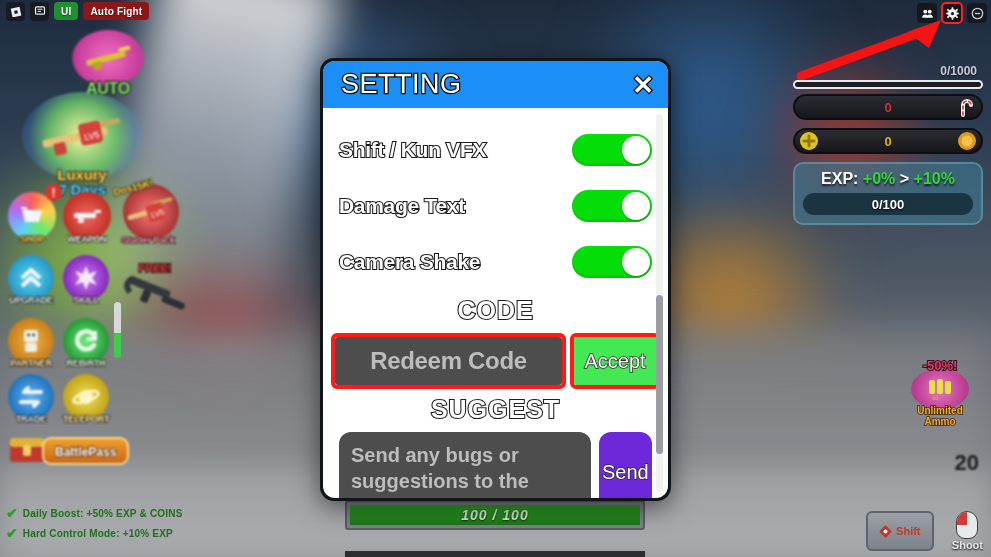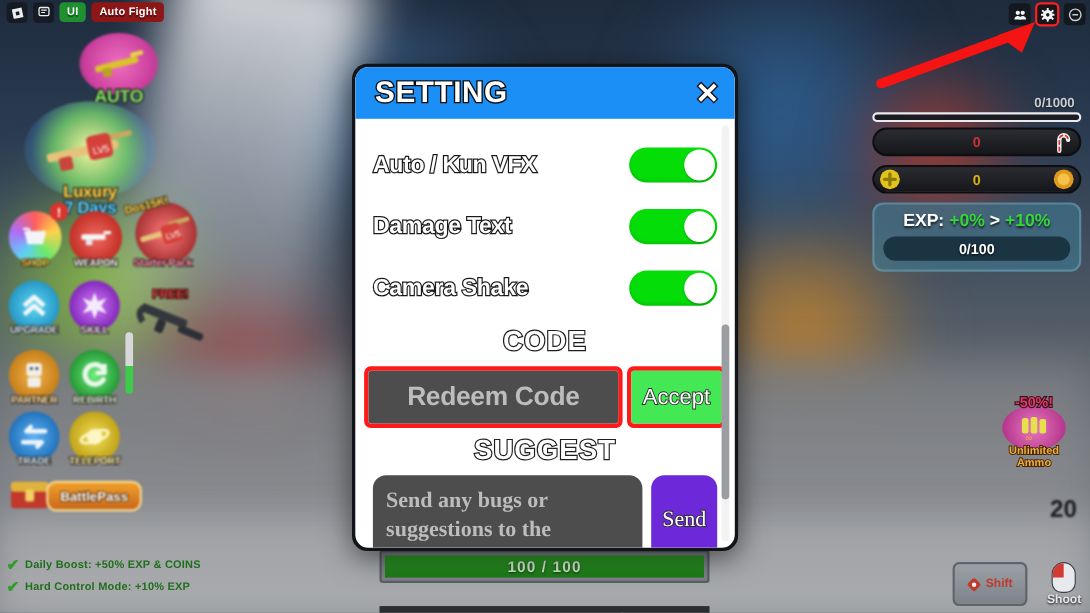--- a/index.html
+++ b/index.html
@@ -62,21 +62,21 @@
     position:relative;
   }
   .glabel {
     font-size:9px; font-weight:bold; letter-spacing:-.2px;
     -webkit-text-stroke:1.6px #2a2118; paint-order:stroke fill;
     margin-top:-6px; position:relative; z-index:2;
   }
   .blurry { filter:blur(1.1px); }
 
   
-  #hud-right { position:absolute; right:8px; top:86px; width:190px; z-index:25; }
+  #hud-right { position:absolute; right:8px; top:64px; width:190px; z-index:25; }
   .bar-count { text-align:right; color:#c9ccd1; font-size:12px; font-weight:bold; margin-right:6px; text-shadow:0 1px 2px rgba(0,0,0,.6); filter:blur(.4px); }
   .thin-bar { height:9px; margin:2px 0 5px 0; border-radius:5px; background:#1b1d22; border:2px solid #e8eaee; }
   .pill-bar {
     height:26px; border-radius:14px;
     background:linear-gradient(180deg,#2a2c31,#15171b);
     border:2px solid #0d0e11;
     display:flex; align-items:center; justify-content:center;
     color:#c33; font-weight:bold; font-size:13px;
     margin-bottom:8px; position:relative;
   }
@@ -97,20 +97,21 @@
   }
 
   
   #hud-bottom { position:absolute; left:345px; top:500px; width:300px; z-index:26; }
   .hp-wrap { background:#7d8288; border:2px solid #5a5f64; border-radius:3px; padding:3px; }
   .hp-bar {
     height:20px; background:linear-gradient(180deg,#2f9e27,#1d7a18);
     display:flex; align-items:center; justify-content:center;
     color:#d5ead3; font-weight:bold; font-size:14px; letter-spacing:1px;
     text-shadow:0 1px 2px rgba(0,0,0,.6);
+    font-style:italic;
   }
   .lv-bar {
     margin-top:21px; height:20px; background:#2b2d31;
     display:flex; align-items:center; justify-content:space-around;
     color:#b8bcc2; font-weight:bold; font-size:13px;
   }
 
   #hud-br { position:absolute; right:8px; bottom:6px; z-index:25; display:flex; gap:18px; align-items:flex-end; }
   .key-btn {
     width:68px; height:40px; border-radius:6px;
@@ -141,21 +142,21 @@
     position:absolute; left:320px; top:58px; width:351px; height:443px;
     background:#111418; border-radius:14px; padding:3px;
     box-shadow:0 6px 26px rgba(0,0,0,.55); z-index:60;
   }
   #modal-inner { width:100%; height:100%; background:#fff; border-radius:12px; overflow:hidden; display:flex; flex-direction:column; }
   #modal-head {
     height:47px; background:#1b8ff5; display:flex; align-items:center;
     justify-content:space-between; padding:0 14px 0 18px; flex:0 0 auto;
   }
   #modal-title {
-    font-size:27px; font-weight:bold; color:#fff; letter-spacing:.5px;
+    font-size:27px; font-weight:normal; color:#fff; letter-spacing:.5px;
     -webkit-text-stroke:2.5px #0d0d0d; paint-order:stroke fill;
   }
   #modal-close {
     font-size:26px; font-weight:bold; color:#fff; line-height:1; cursor:pointer;
     -webkit-text-stroke:2.5px #0d0d0d; paint-order:stroke fill;
   }
   #modal-body { flex:1 1 auto; position:relative; padding:14px 16px 0 16px; overflow:hidden; }
 
   .row { display:flex; align-items:center; justify-content:space-between; height:56px; }
   .row-label {
@@ -187,21 +188,21 @@
     cursor:text;
   }
   .accept-outer { border:4px solid #ff1a1a; border-radius:6px; }
   .accept-btn {
     width:82px; height:48px; background:#44e855; border-radius:2px;
     display:flex; align-items:center; justify-content:center;
     color:#fff; font-size:20px; font-weight:normal; cursor:pointer;
     -webkit-text-stroke:1.6px #2d2d2d; paint-order:stroke fill;
   }
 
-  .suggest-row { display:flex; gap:8px; margin-top:4px;font-family:Liberation Serif, serif; }
+  .suggest-row { display:flex; gap:8px; margin-top:4px; }
   .suggest-box {
     flex:1 1 auto; height:80px; background:#4d4d4d; border-radius:12px;
     padding:10px 12px; color:#bdbdbd; font-size:20px; font-weight:bold;
     line-height:26px; overflow:hidden; cursor:text;
   }
   .send-btn {
     width:82px; height:80px; background:#6d28d9; border-radius:12px;
     display:flex; align-items:center; justify-content:center;
     color:#fff; font-size:20px; cursor:pointer;
     -webkit-text-stroke:1.6px #2d2d2d; paint-order:stroke fill;
@@ -528,21 +529,21 @@
 
 <div id="modal">
   <div id="modal-inner">
     <div id="modal-head">
       <div id="modal-title">SETTING</div>
       <div id="modal-close">✕</div>
     </div>
     <div id="modal-body">
 
       <div class="row">
-        <div class="row-label">Auto / Kun VFX</div>
+        <div class="row-label">Shift / Kun VFX</div>
         <div class="toggle">
             <div class="knob"></div>
           </div>
       </div>
 
       <div class="row">
         <div class="row-label">Damage Text</div>
         <div class="toggle">
             <div class="knob"></div>
           </div>

